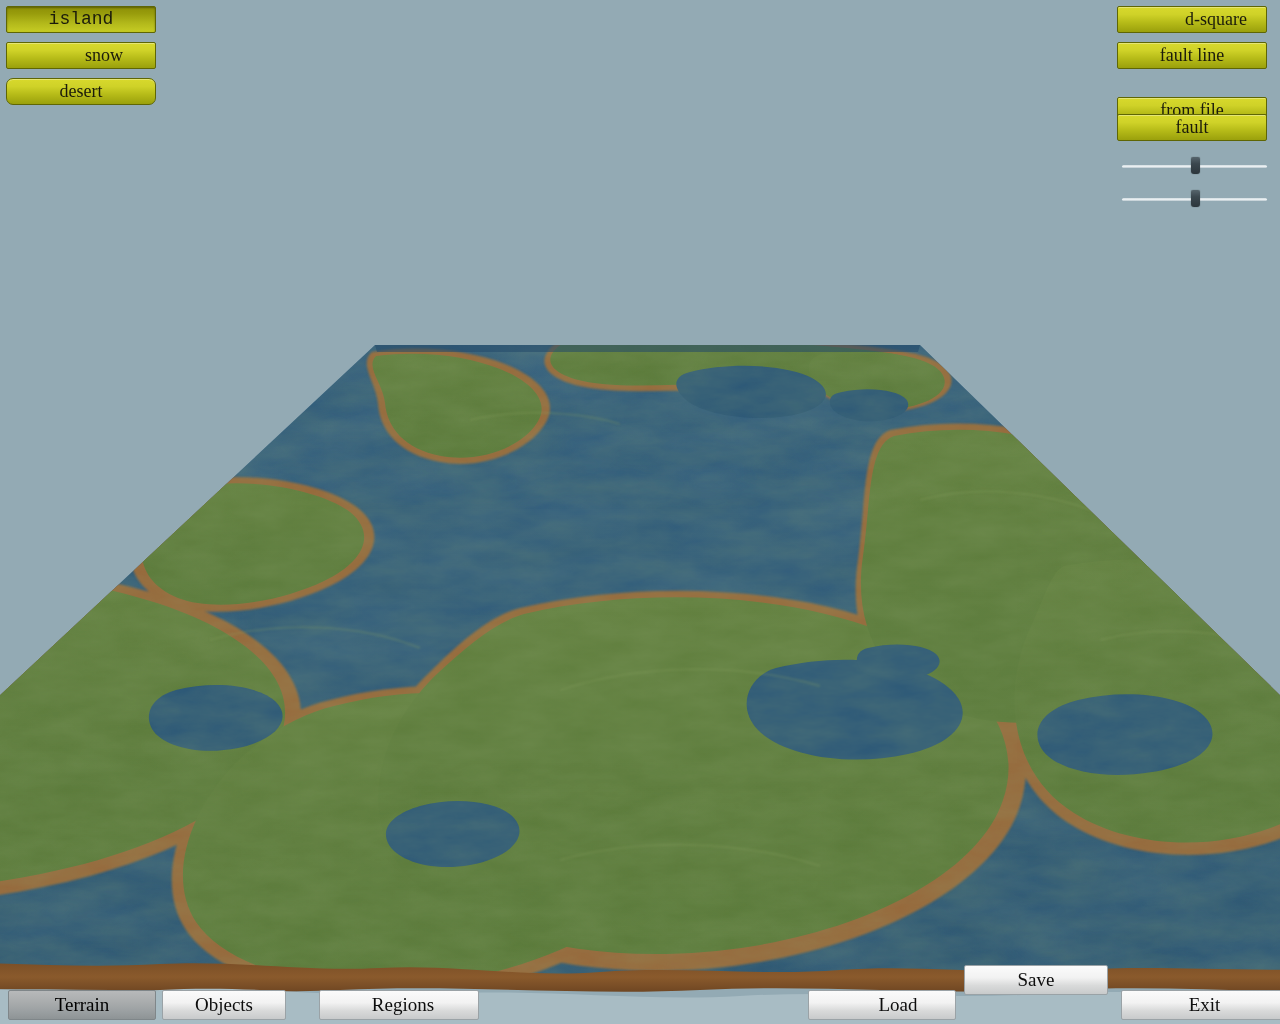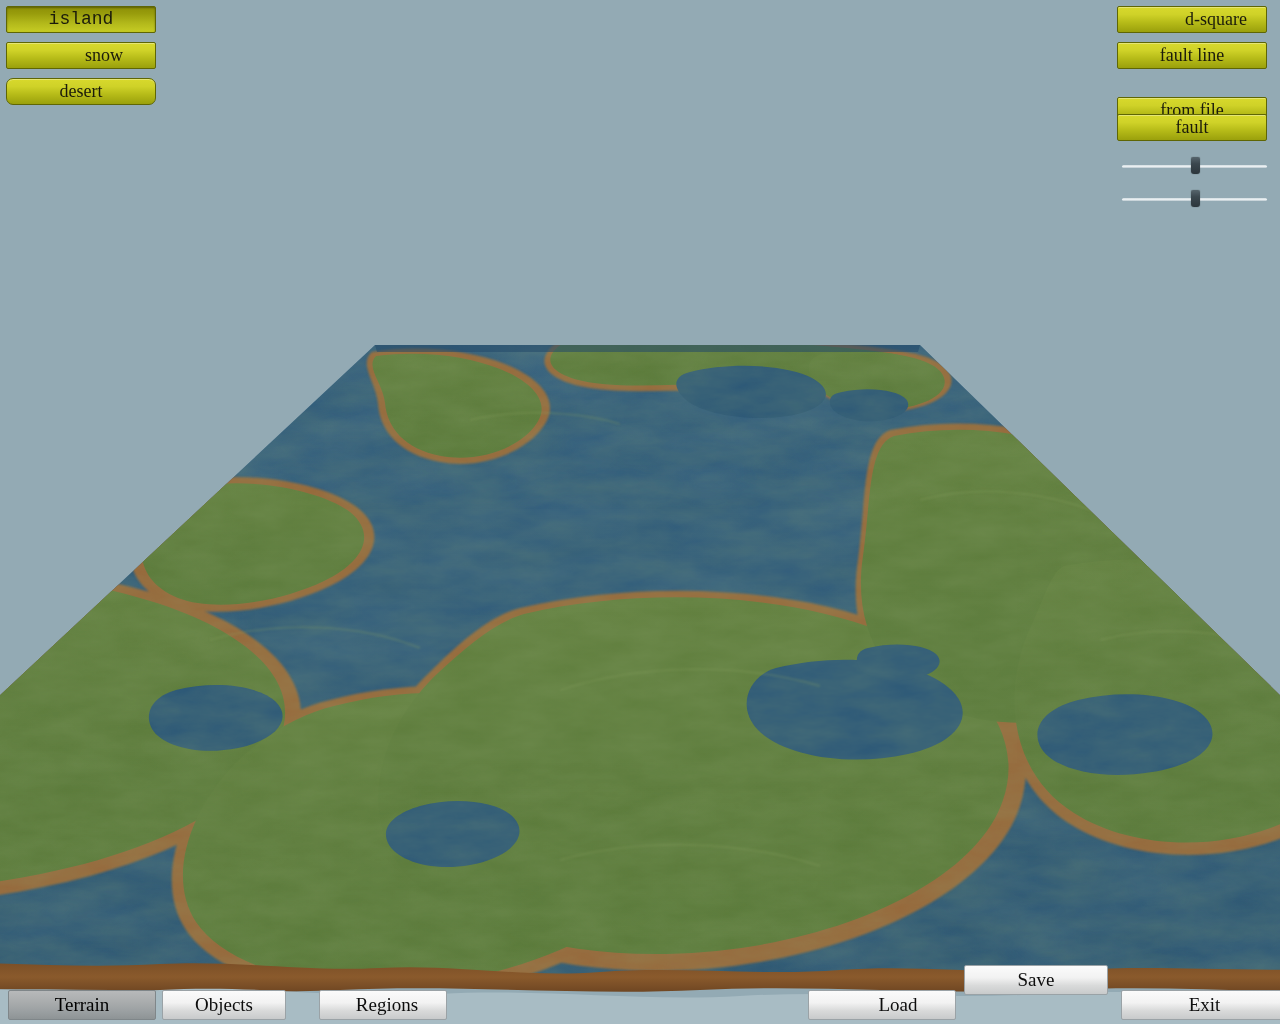--- a/index.html
+++ b/index.html
@@ -114,21 +114,21 @@
     white-space: nowrap;
   }
   .gbtn.active {
     background: linear-gradient(to bottom, #b7b9ba 0%, #a9acad 40%, #9ba0a2 72%, #8e9496 100%);
     color: #000;
     border-color: #7f8689;
   }
 
   #tab-terrain { left: 8px;   top: 990px; width: 148px; }
   #tab-objects { left: 162px; top: 990px; width: 124px; }
-  #tab-regions { left: 319px; top: 990px; width: 128px; padding-left: 8px; }
+  #tab-regions { left: 319px; top: 990px; width: 160px; padding-left: 8px; }
   #btn-load    { left: 808px;  top: 990px; width: 148px; padding-left: 32px; }
   #btn-save    { left: 964px;  top: 965px; width: 144px; }
   #btn-exit    { left: 1121px; top: 990px; width: 167px; }
 </style>
 </head>
 <body>
 
 <div id="app">
 
   <div id="viewport">

